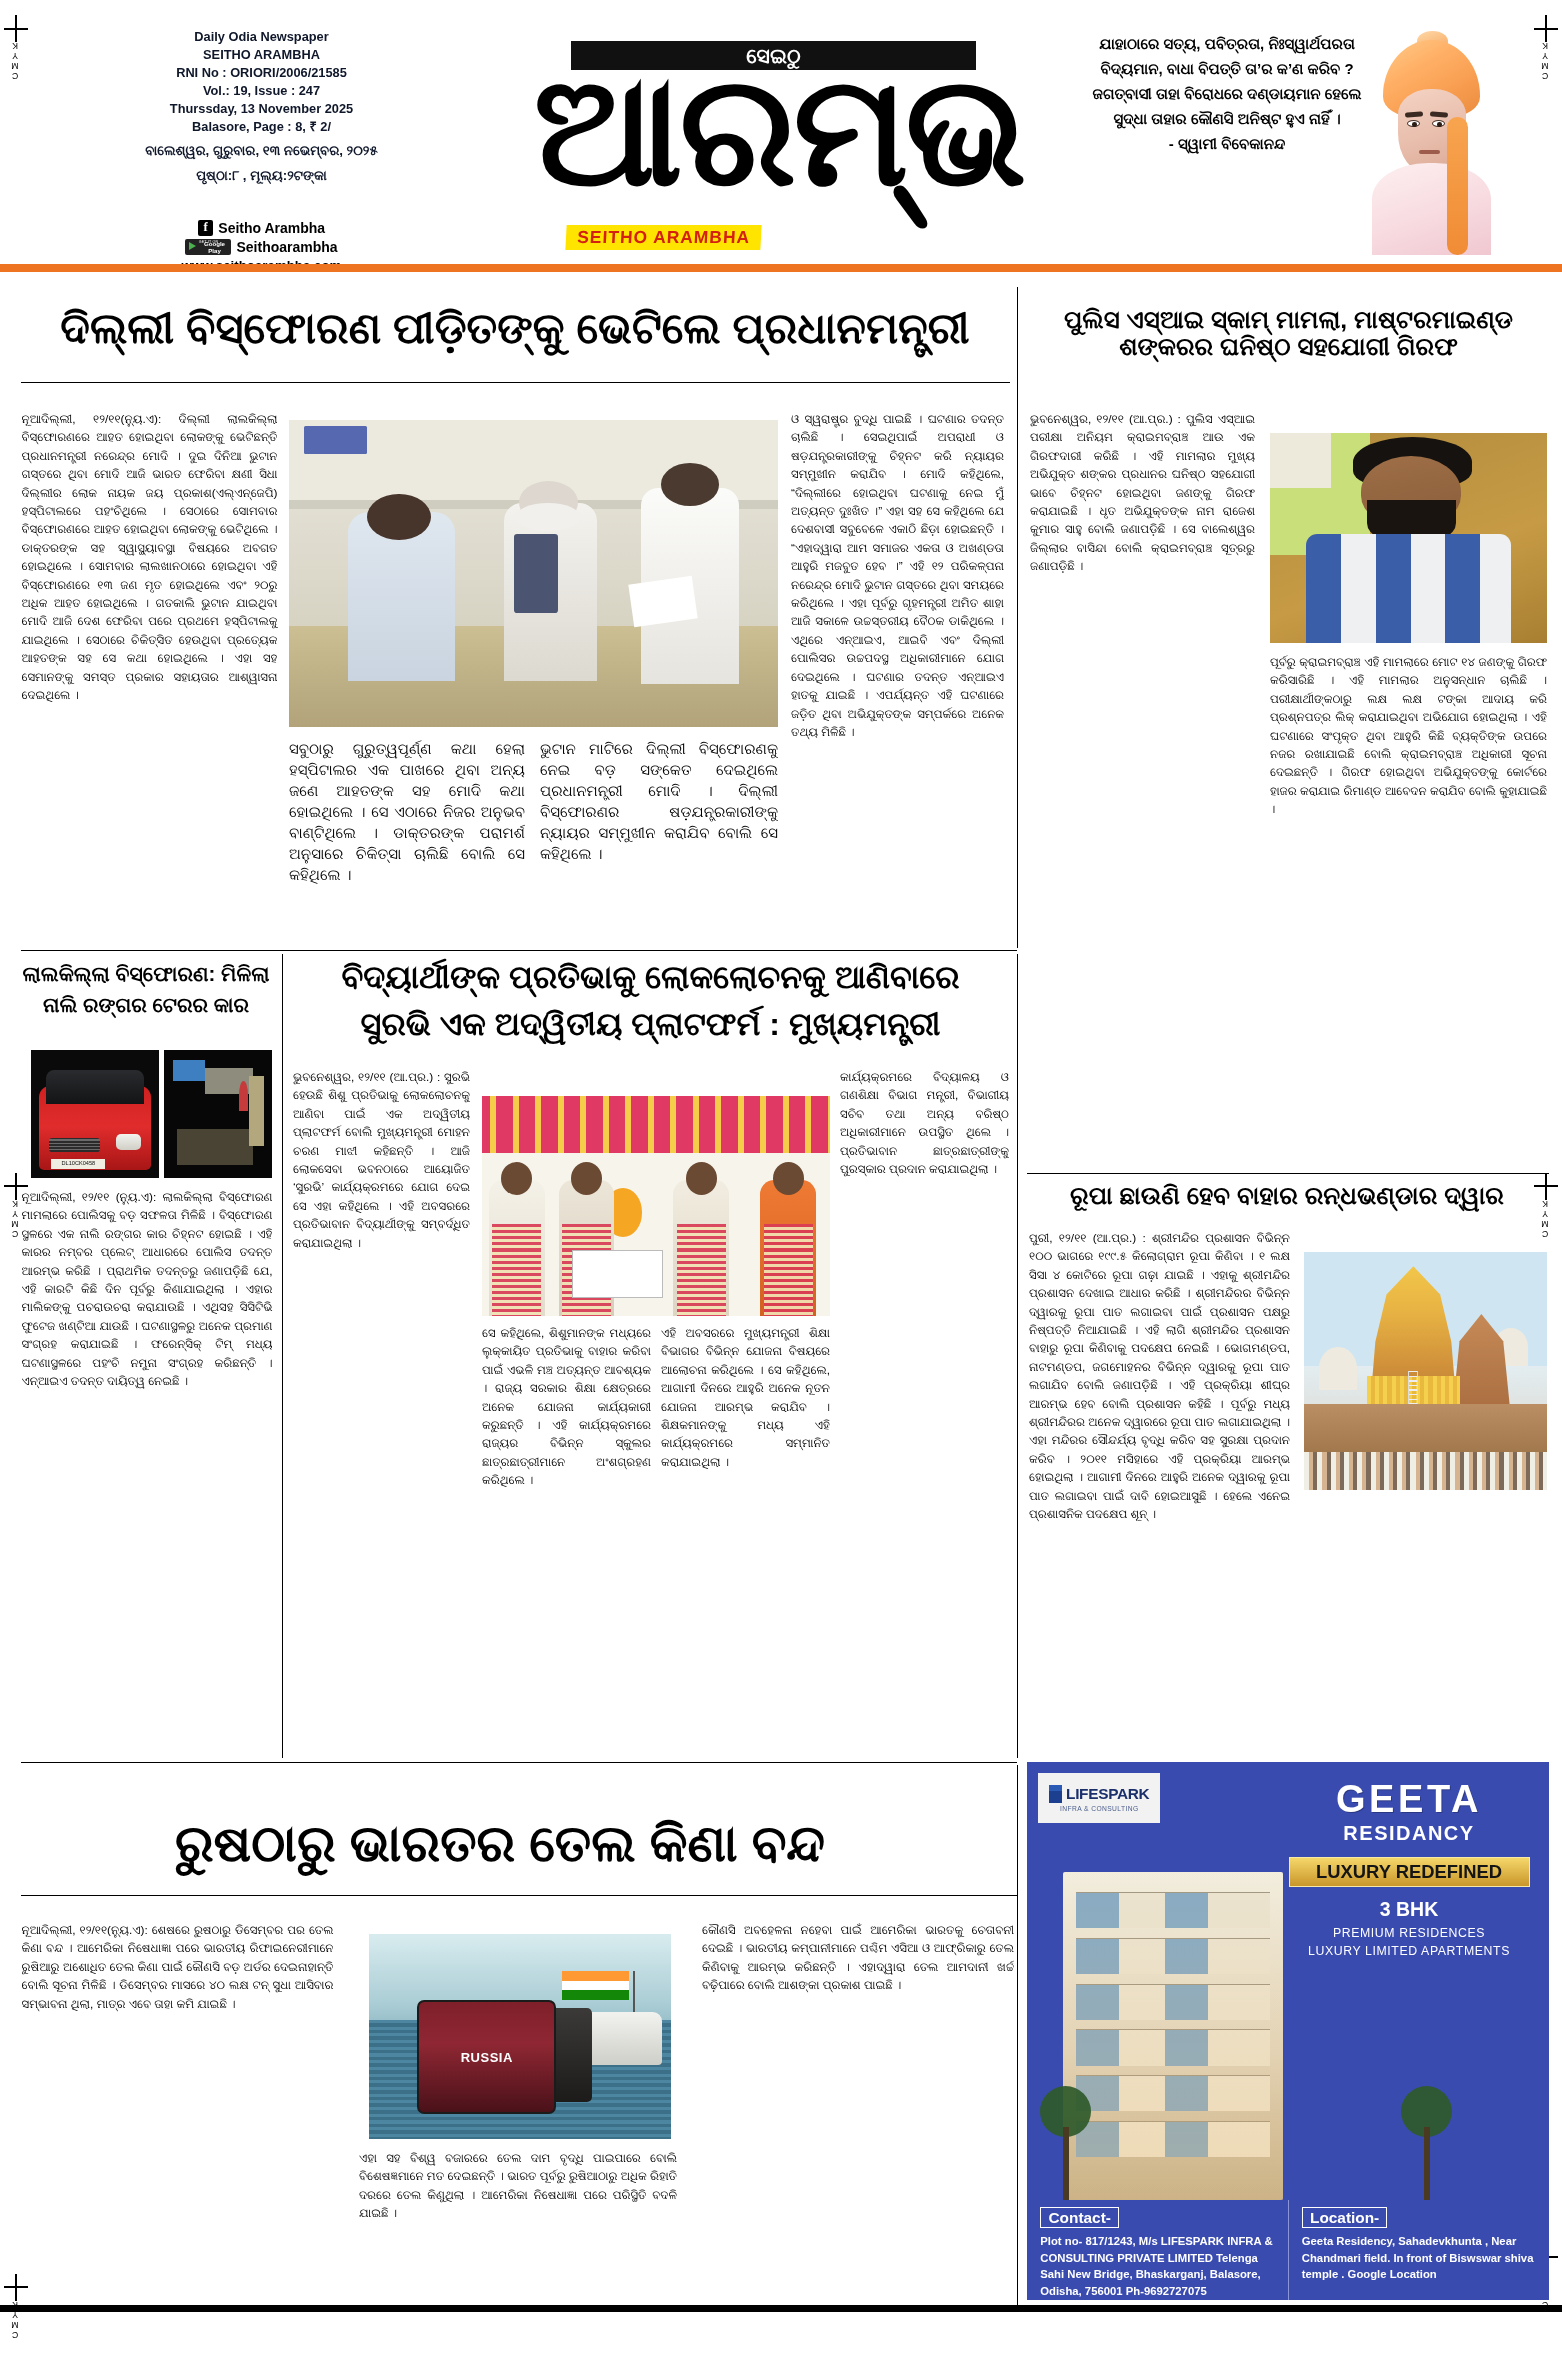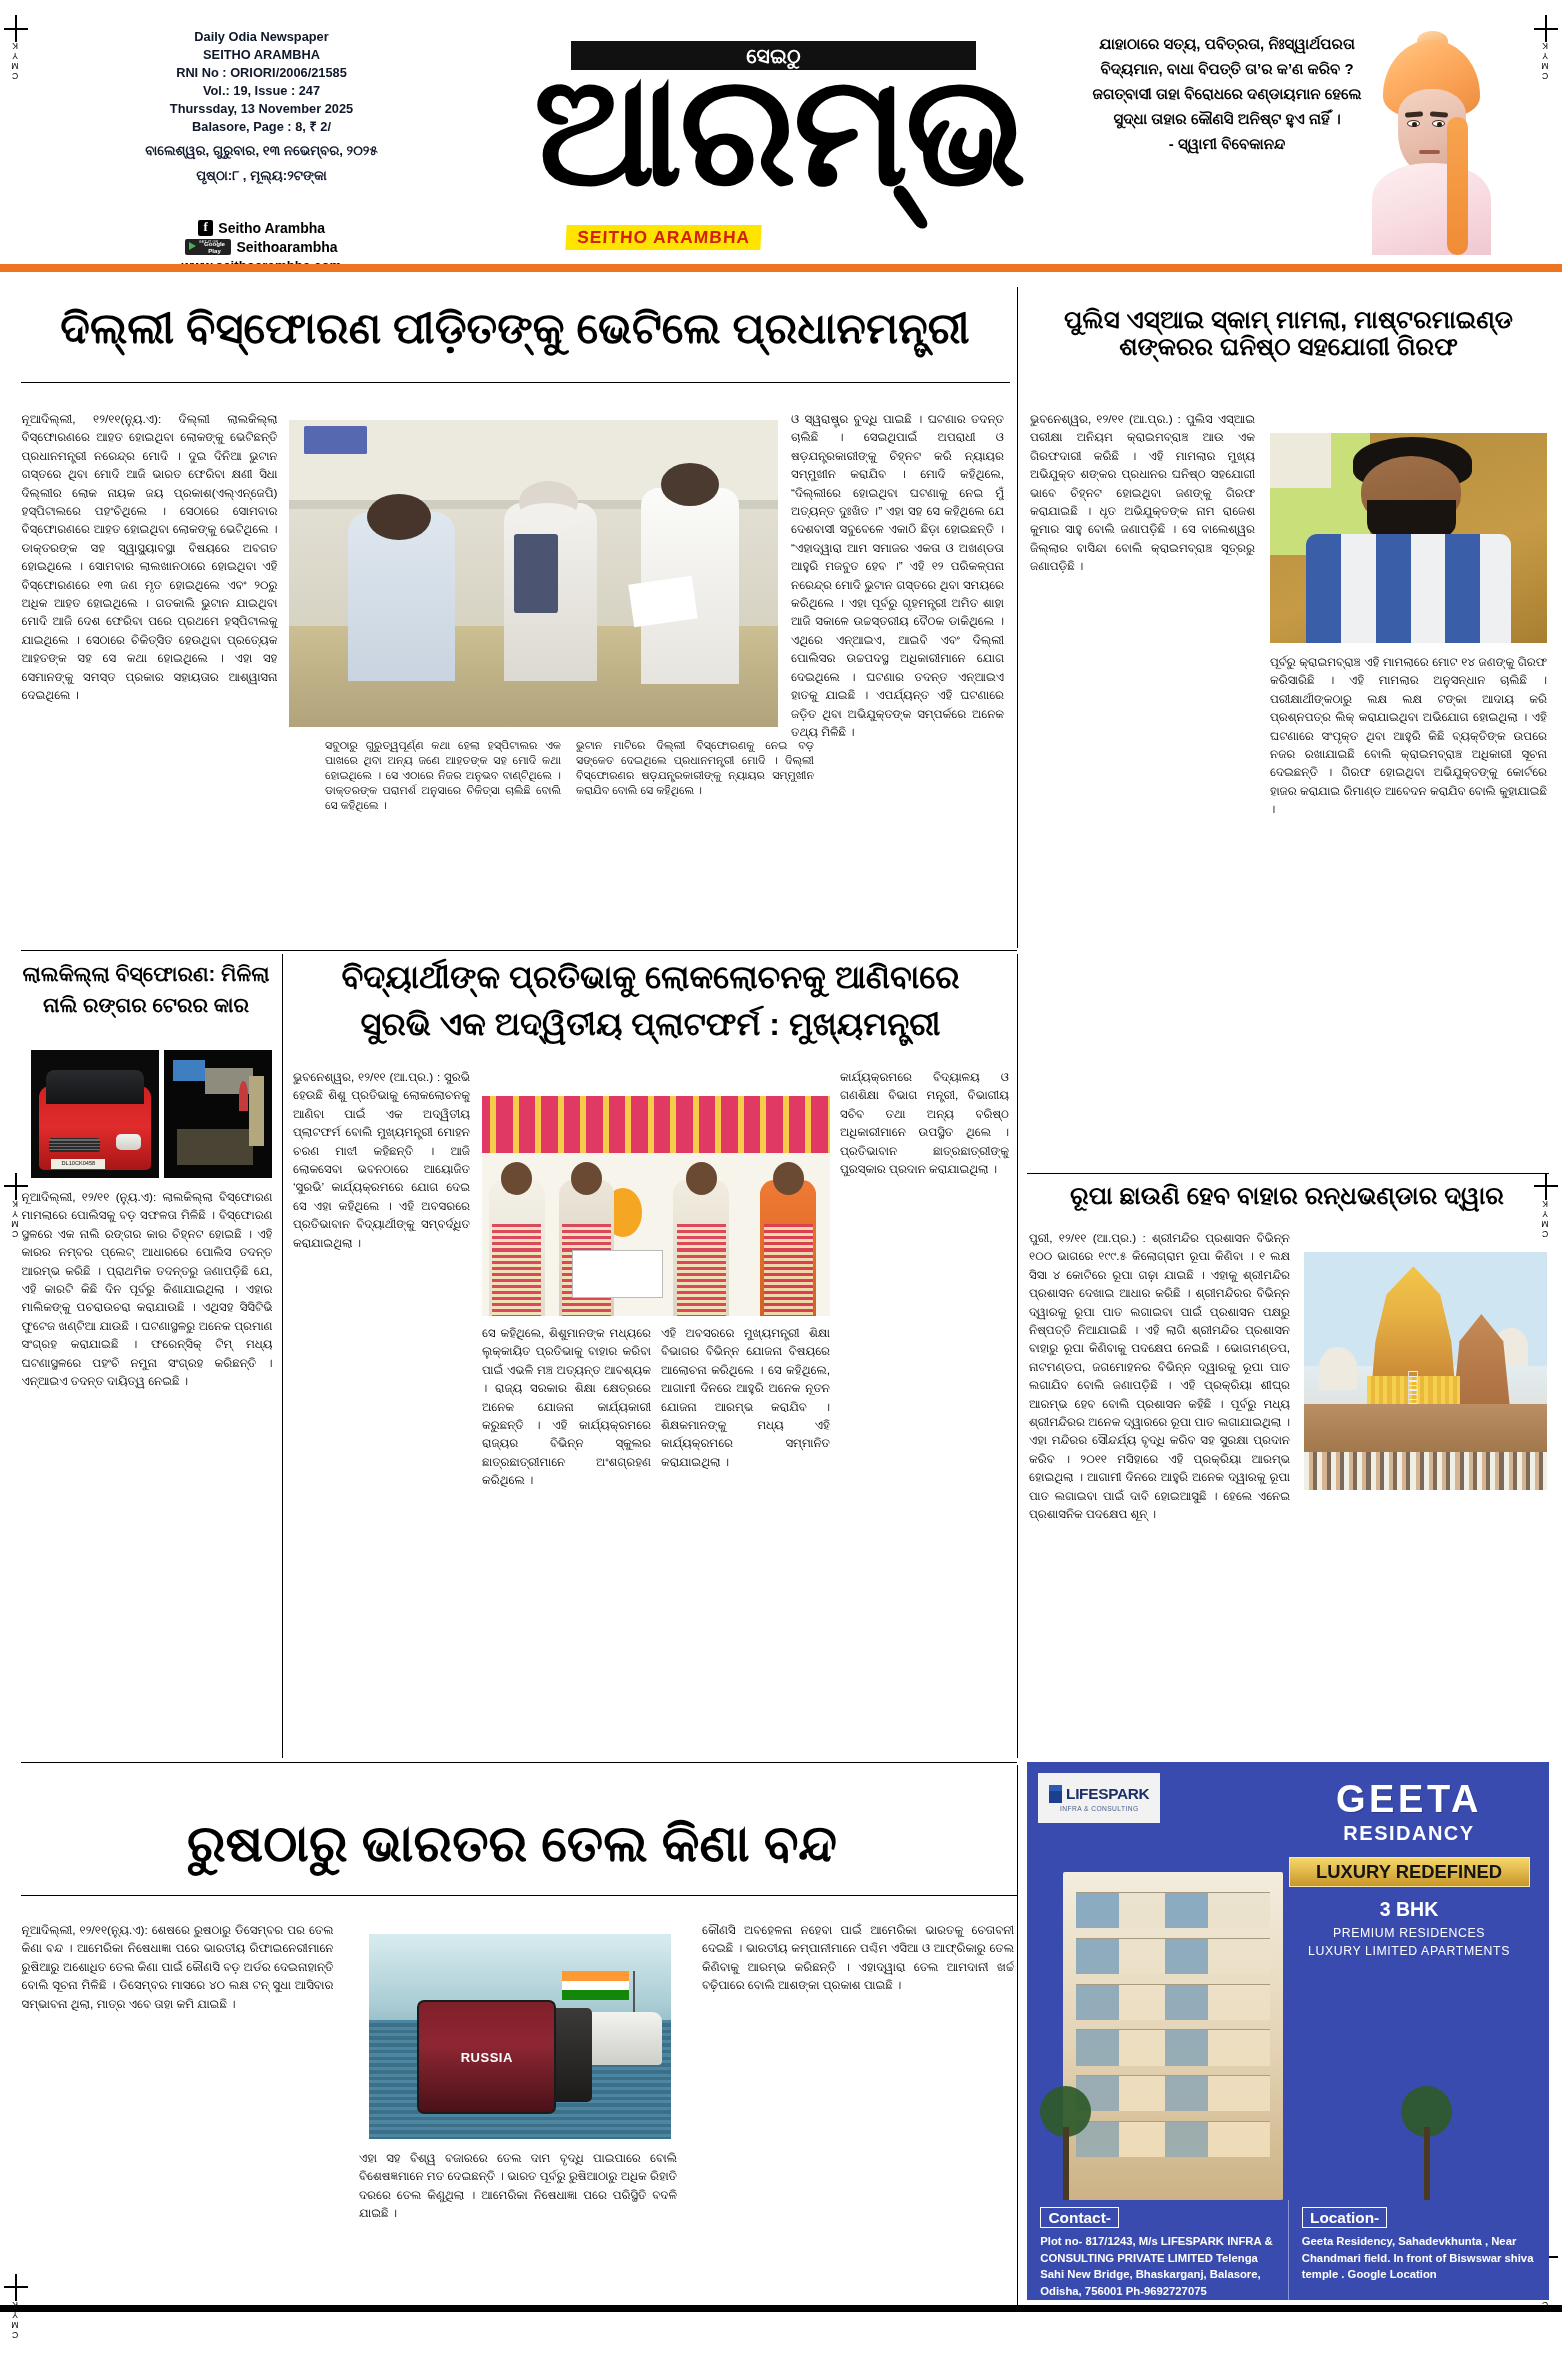--- a/index.html
+++ b/index.html
@@ -86,21 +86,21 @@
 
   .hl { font-weight:bold; text-align:center; color:#000; line-height:1.08; }
   .hl-xl { font-size:43px; }
   .hl-l  { font-size:32px; }
   .hl-m  { font-size:24.6px; }
   .hl-s  { font-size:20.5px; }
   .hl-xxl{ font-size:51px; }
 
   .body-col { position:absolute; font-size:11.8px; line-height:18.4px; text-align:justify;
               color:#000; overflow:hidden; }
-  .cap { font-size:11px; line-height:15px; text-align:justify;margin-left:36px; }
+  .cap { font-size:15px; line-height:21px; text-align:justify; }
 
   
   .photo { position:absolute; overflow:hidden; background:#ccc; }
   .ph-hosp { background:linear-gradient(180deg,#e9e7db 0%,#dedbce 42%,#cfc9b4 100%); }
   .ph-hosp .wallbar { position:absolute; left:0; top:0; width:100%; height:26%; background:#eceadf; }
   .ph-hosp .sign { position:absolute; left:3%; top:2%; width:13%; height:9%; background:#5668b0; border-radius:1.5px; }
   .ph-hosp .ceil { position:absolute; left:0; top:26%; width:100%; height:3%; background:#cfcdc0; }
   .ph-hosp .bed  { position:absolute; left:0; bottom:0; width:100%; height:33%;
                    background:linear-gradient(180deg,#cbbf93,#b2a37a); }
   .ph-hosp .pat  { position:absolute; left:12%; top:30%; width:22%; height:55%;
@@ -434,21 +434,21 @@
       <div class="tower"></div>
       <div class="drape"></div>
     <div class="ladder"></div>
       <div class="wall"></div>
       <div class="crowd"></div>
   </div>
   <div class="body-col" style="left:1304px; top:1501px; width:243px; height:241px;"></div>
 
   <div class="hrule" style="left:20.5px; top:1762px; width:996px;"></div>
 
-  <div class="hl hl-xxl" style="position:absolute; left:15px; top:1816px; width:994px;">ରୁଷଠାରୁ ଭାରତର ତେଲ କିଣା ବନ୍ଦ</div>
+  <div class="hl hl-xxl" style="position:absolute; left:3px; top:1816px; width:994px;">ରୁଷଠାରୁ ଭାରତର ତେଲ କିଣା ବନ୍ଦ</div>
   <div class="hrule" style="left:20.5px; top:1895px; width:996px;"></div>
 
   <div class="body-col" style="left:21.5px; top:1921px; width:312px; height:384px;">ନୂଆଦିଲ୍ଲୀ, ୧୨/୧୧(ନ୍ୟୁ.ଏ): ଶେଷରେ ରୁଷଠାରୁ ଡିସେମ୍ବର ପର ତେଲ କିଣା ବନ୍ଦ । ଆମେରିକା ନିଷେଧାଜ୍ଞା ପରେ ଭାରତୀୟ ରିଫାଇନେରୀମାନେ ରୁଷିଆରୁ ଅଶୋଧିତ ତେଲ କିଣା ପାଇଁ କୌଣସି ବଡ଼ ଅର୍ଡର ଦେଇନାହାନ୍ତି ବୋଲି ସୂଚନା ମିଳିଛି । ଡିସେମ୍ବର ମାସରେ ୪୦ ଲକ୍ଷ ଟନ୍ ସୁଧା ଆସିବାର ସମ୍ଭାବନା ଥିଲା, ମାତ୍ର ଏବେ ତାହା କମି ଯାଇଛି ।</div>
   <div class="photo ph-russia" style="left:369px; top:1934px; width:302px; height:205px;">
     <div class="sea"></div>
     <div class="pole"></div>
       <div class="flag"></div>
       <div class="boat"></div>
     <div class="barrel2"></div>
     <div class="barrel">

